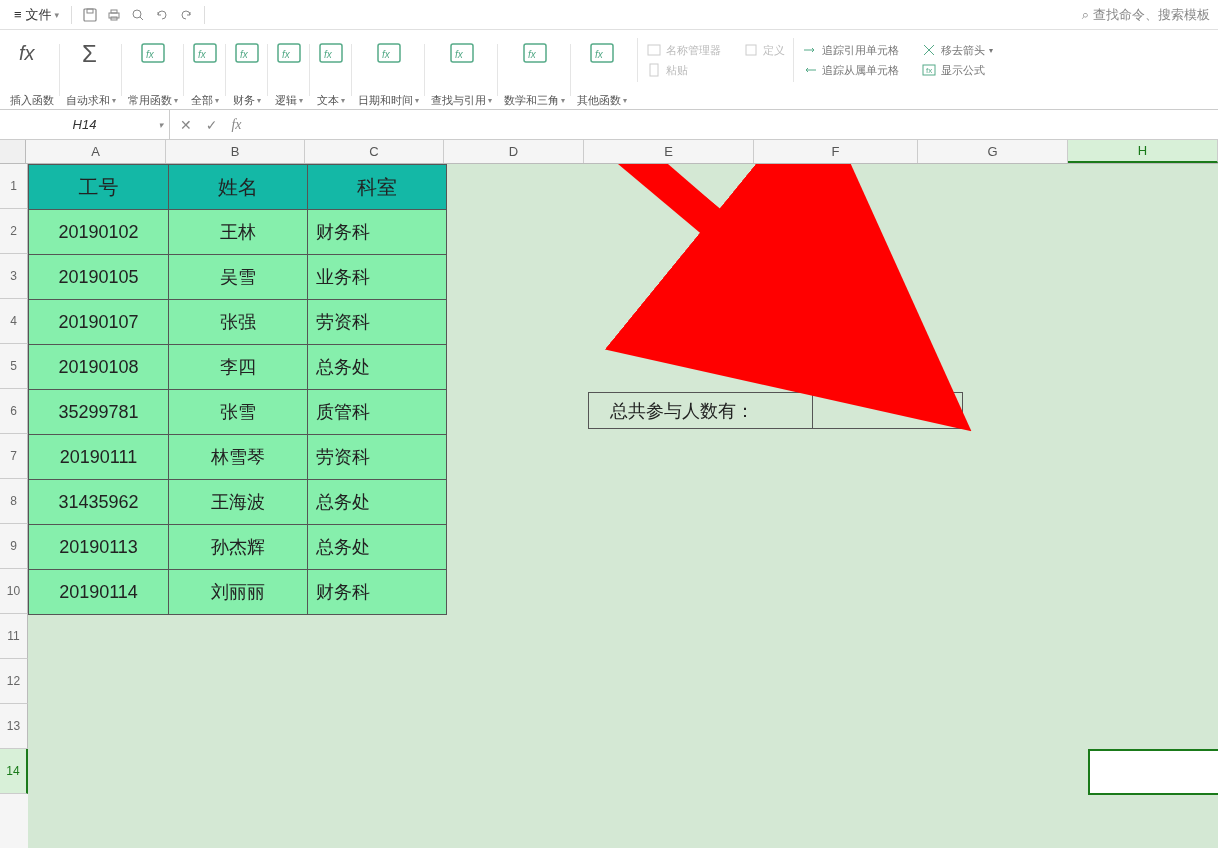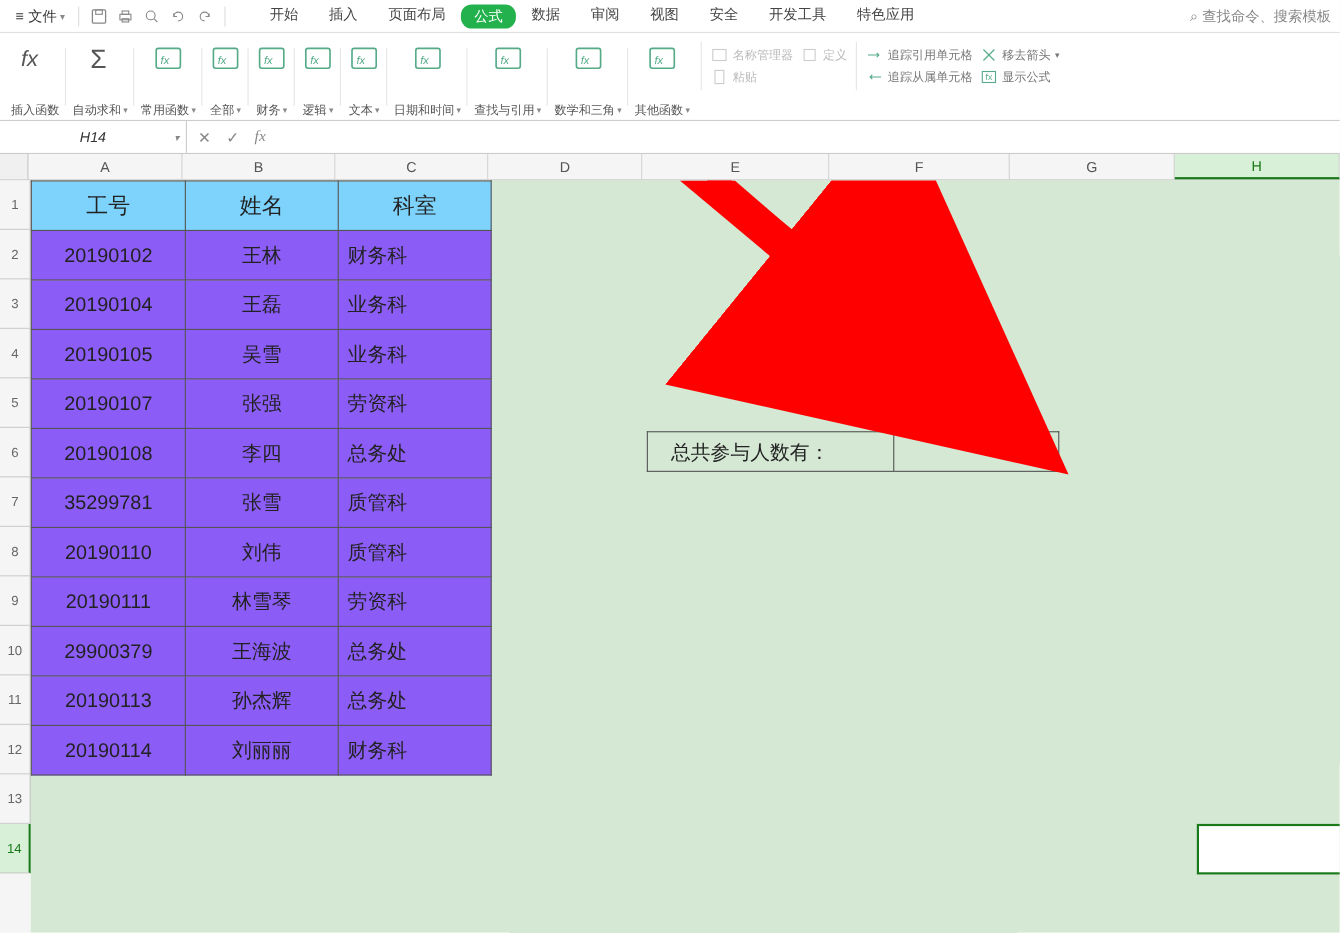--- a/index.html
+++ b/index.html
@@ -19,21 +19,21 @@
 
 
 .ribbon { height: 80px; display: flex; align-items: flex-start; padding: 8px 4px 0; border-bottom: 1px solid #ccc; background: #fff; }
 .ribbon-group { display: flex; flex-direction: column; align-items: center; padding: 0 6px; height: 70px; justify-content: space-between; position: relative; }
 .ribbon-group::after { content: ""; position: absolute; right: 0; top: 6px; bottom: 12px; width: 1px; background: #e5e5e5; }
 .ribbon-group:last-child::after { display: none; }
 .ribbon-icon { width: 30px; height: 30px; display: flex; align-items: center; justify-content: center; color: #555; }
 .ribbon-label { font-size: 11px; color: #555; display: flex; align-items: center; white-space: nowrap; }
 .ribbon-label .drop { font-size: 8px; margin-left: 2px; color: #888; }
 .ribbon-side { display: flex; flex-direction: column; padding: 4px 8px; gap: 4px; }
-.ribbon-side-row { display: flex; align-items: center; gap: 7px; }
+.ribbon-side-row { display: flex; align-items: center; gap: 22px; }
 .ribbon-side-item { display: flex; align-items: center; font-size: 11px; color: #777; gap: 4px; }
 .ribbon-side-item.disabled { color: #bbb; }
 .mini-icon { width: 16px; height: 16px; display: inline-flex; align-items: center; justify-content: center; }
 
 
 .formula-row { height: 30px; display: flex; align-items: center; border-bottom: 1px solid #ccc; background: #fff; }
 .name-box { width: 170px; border-right: 1px solid #ccc; height: 100%; display: flex; align-items: center; justify-content: center; font-size: 13px; font-style: italic; color: #333; position: relative; }
 .name-box .nb-drop { position: absolute; right: 6px; font-size: 9px; color: #888; }
 .fbar-btns { display: flex; align-items: center; padding: 0 10px; gap: 14px; color: #888; font-size: 14px; }
 .fbar-input { flex: 1; height: 100%; padding: 0 8px; font-size: 13px; color: #333; }
@@ -44,22 +44,22 @@
 .corner { width: 28px; border-right: 1px solid #bbb; background: #f0f0f0; }
 .col-head { border-right: 1px solid #ccc; display: flex; align-items: center; justify-content: center; font-size: 13px; color: #555; background: #f5f5f5; }
 .col-head.active { background: #d8f0d8; color: #1a7a1a; border-bottom: 2px solid #1a7a1a; }
 .grid-body { display: flex; height: calc(100% - 24px); }
 .row-headers { width: 28px; display: flex; flex-direction: column; background: #f5f5f5; }
 .row-head { border-bottom: 1px solid #ccc; border-right: 1px solid #bbb; display: flex; align-items: center; justify-content: center; font-size: 12px; color: #666; }
 .row-head.active { background: #d8f0d8; color: #1a7a1a; border-right: 2px solid #1a7a1a; }
 .cells { position: relative; flex: 1; background: #d4e8d4; }
 
 .data-table { position: absolute; left: 0; top: 0; border-collapse: collapse; }
-.data-table td { border: 1px solid #555; background: #8b5cf6; font-size: 18px; color: #222; height: 45px; padding: 0 8px; }
-.data-table .hdr td { background: #7dd3fc; text-align: center; font-size: 20px; }
+.data-table td { border: 1px solid #555; background: #86efac; font-size: 18px; color: #222; height: 45px; padding: 0 8px; }
+.data-table .hdr td { background: #14b8a6; text-align: center; font-size: 20px; }
 .data-table td.center { text-align: center; }
 .wA { width: 140px; } .wB { width: 139px; } .wC { width: 139px; }
 
 .summary-box { position: absolute; border-collapse: collapse; }
 .summary-box td { border: 1px solid #555; background: #d4e8d4; font-size: 18px; color: #222; height: 36px; padding: 0 6px; }
 
 .active-cell-marker { position: absolute; border: 2px solid #1a7a1a; background: #fff; pointer-events: none; }
 
 
 .arrow-svg { position: absolute; left: 0; top: 0; pointer-events: none; }
@@ -101,32 +101,20 @@
         <path d="M4 5 L4 8 L7 8" fill="none" stroke="#888"></path>
       </svg>
     </span>
   <span class="qat-icon">
       <svg width="16" height="16" viewBox="0 0 16 16">
         <path d="M12 8 A4 4 0 1 0 8 12" fill="none" stroke="#888"></path>
         <path d="M12 5 L12 8 L9 8" fill="none" stroke="#888"></path>
       </svg>
     </span>
   <div class="sep"></div>
-  <div class="tabs" id="ribbon-tabs">
-      <div class="tab">开始</div>
-      <div class="tab">插入</div>
-      <div class="tab">页面布局</div>
-      <div class="tab active">公式</div>
-      <div class="tab">数据</div>
-      <div class="tab">审阅</div>
-      <div class="tab">视图</div>
-      <div class="tab">安全</div>
-      <div class="tab">开发工具</div>
-      <div class="tab">特色应用</div>
-    </div>
   <div class="search-area">
     <span class="mag">⌕</span>
     <span>查找命令、搜索模板</span>
   </div>
 </div>
 
 <div class="ribbon">
   <div id="ribbon-groups" style="display:flex">
       <div class="ribbon-group">
         <div class="ribbon-icon">
@@ -352,56 +340,46 @@
           <td class="wC">科室</td>
         </tr>
         </tbody>
           <tbody id="data-rows">
             <tr>
               <td class="wA center">20190102</td>
               <td class="wB center">王林</td>
               <td class="wC">财务科</td>
             </tr>
             <tr>
-              <td class="wA center">20190104</td>
-              <td class="wB center">王磊</td>
-              <td class="wC">业务科</td>
-            </tr>
-            <tr>
               <td class="wA center">20190105</td>
               <td class="wB center">吴雪</td>
               <td class="wC">业务科</td>
             </tr>
             <tr>
               <td class="wA center">20190107</td>
               <td class="wB center">张强</td>
               <td class="wC">劳资科</td>
             </tr>
             <tr>
               <td class="wA center">20190108</td>
               <td class="wB center">李四</td>
               <td class="wC">总务处</td>
             </tr>
             <tr>
               <td class="wA center">35299781</td>
               <td class="wB center">张雪</td>
               <td class="wC">质管科</td>
             </tr>
             <tr>
-              <td class="wA center">20190110</td>
-              <td class="wB center">刘伟</td>
-              <td class="wC">质管科</td>
-            </tr>
-            <tr>
               <td class="wA center">20190111</td>
               <td class="wB center">林雪琴</td>
               <td class="wC">劳资科</td>
             </tr>
             <tr>
-              <td class="wA center">29900379</td>
+              <td class="wA center">31435962</td>
               <td class="wB center">王海波</td>
               <td class="wC">总务处</td>
             </tr>
             <tr>
               <td class="wA center">20190113</td>
               <td class="wB center">孙杰辉</td>
               <td class="wC">总务处</td>
             </tr>
             <tr>
               <td class="wA center">20190114</td>

